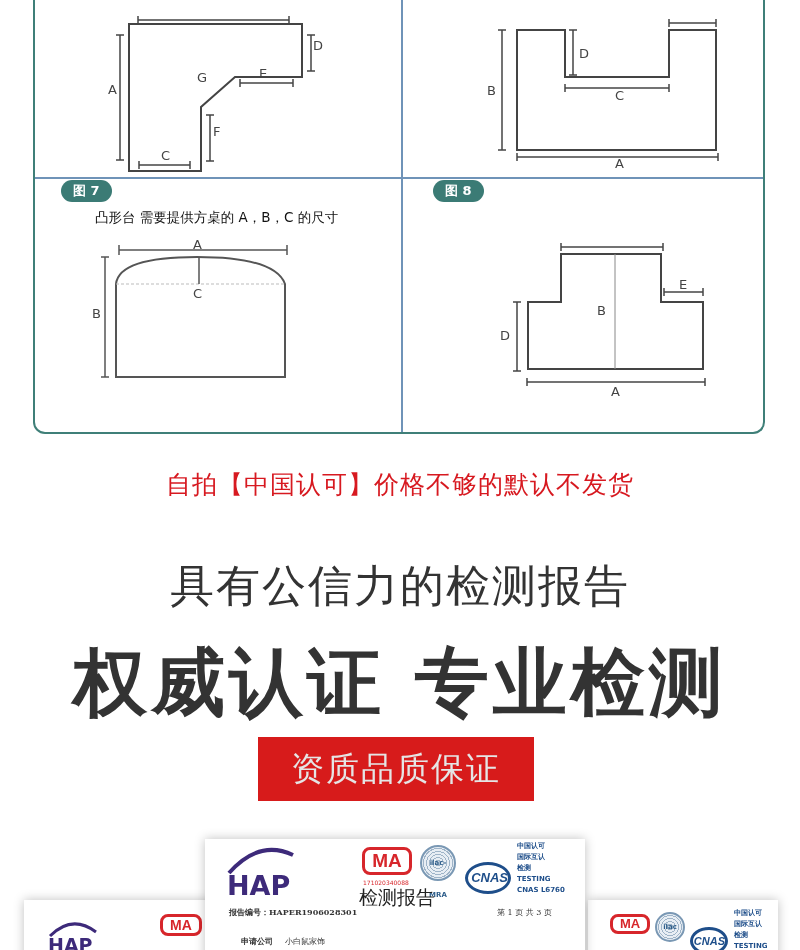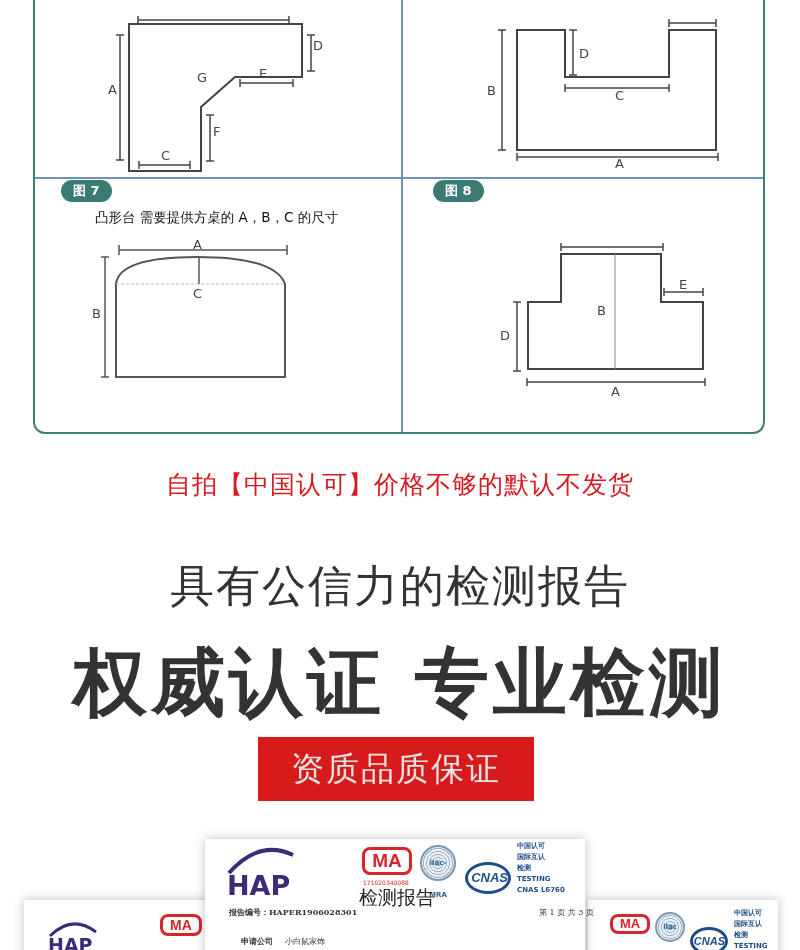--- a/index.html
+++ b/index.html
@@ -226,16 +226,16 @@
   <div class="cnas-logo" style="left:260px;top:8px;width:46px;height:32px;font-size:13px;line-height:26px;">CNAS</div>
   <div class="cnas-text" style="left:312px;top:2px;">
     <div>中国认可</div>
       <div>国际互认</div>
       <div>检测</div>
       <div>TESTING</div>
       <div>CNAS L6760</div>
   </div>
   <div class="doc-title" style="left:154px;top:46px;">检测报告</div>
   <div class="doc-meta" style="left:24px;top:68px;font-weight:bold;">报告编号：HAPER1906028301</div>
-  <div class="doc-meta" style="left:292px;top:68px;margin-left:42px;">第 1 页 共 3 页</div>
+  <div class="doc-meta" style="left:292px;top:68px;">第 1 页 共 3 页</div>
   <div class="doc-meta" style="left:36px;top:97px;font-weight:bold;">申请公司</div>
   <div class="doc-meta" style="left:80px;top:97px;">小白鼠家饰</div>
 </div>
 
 </body></html>

